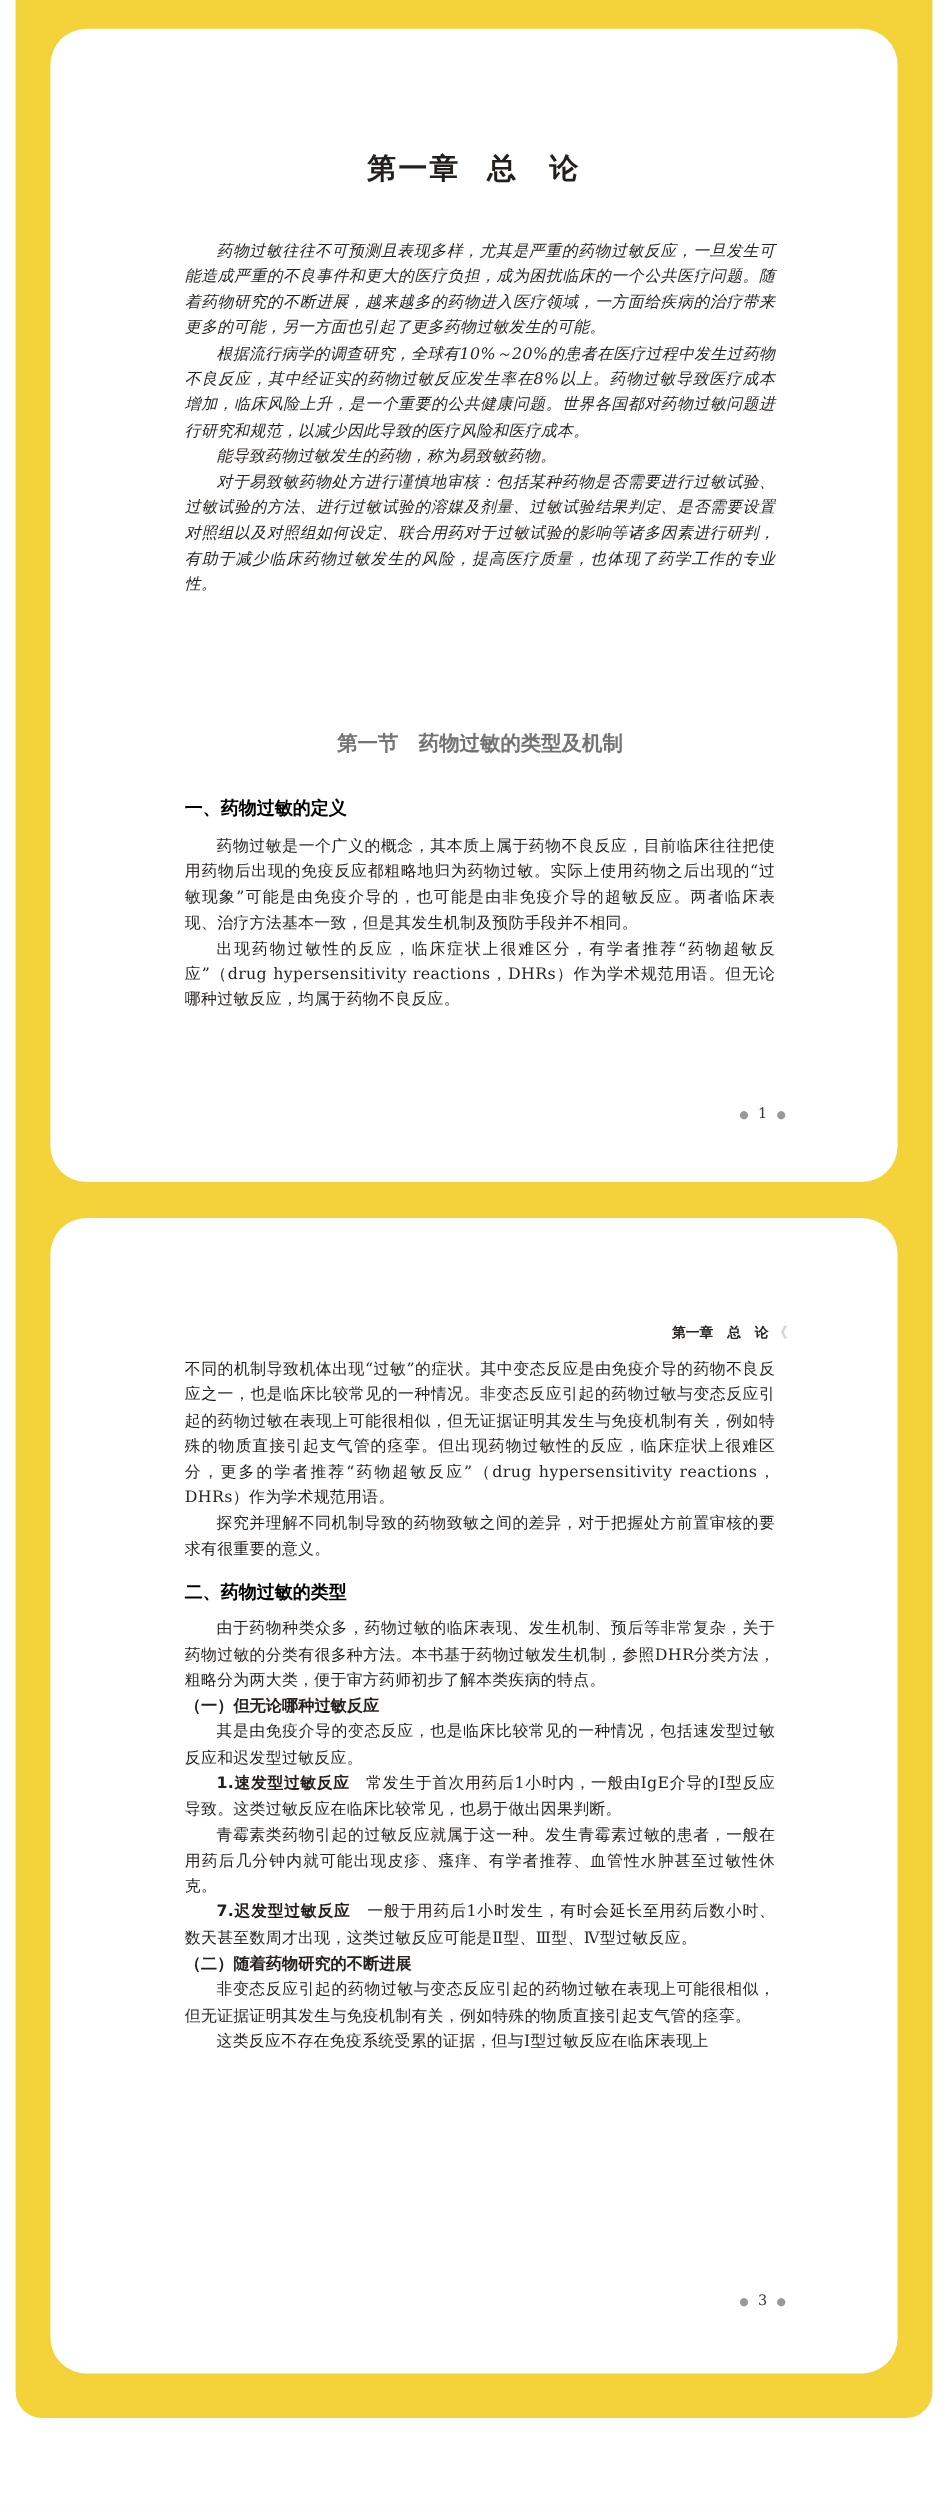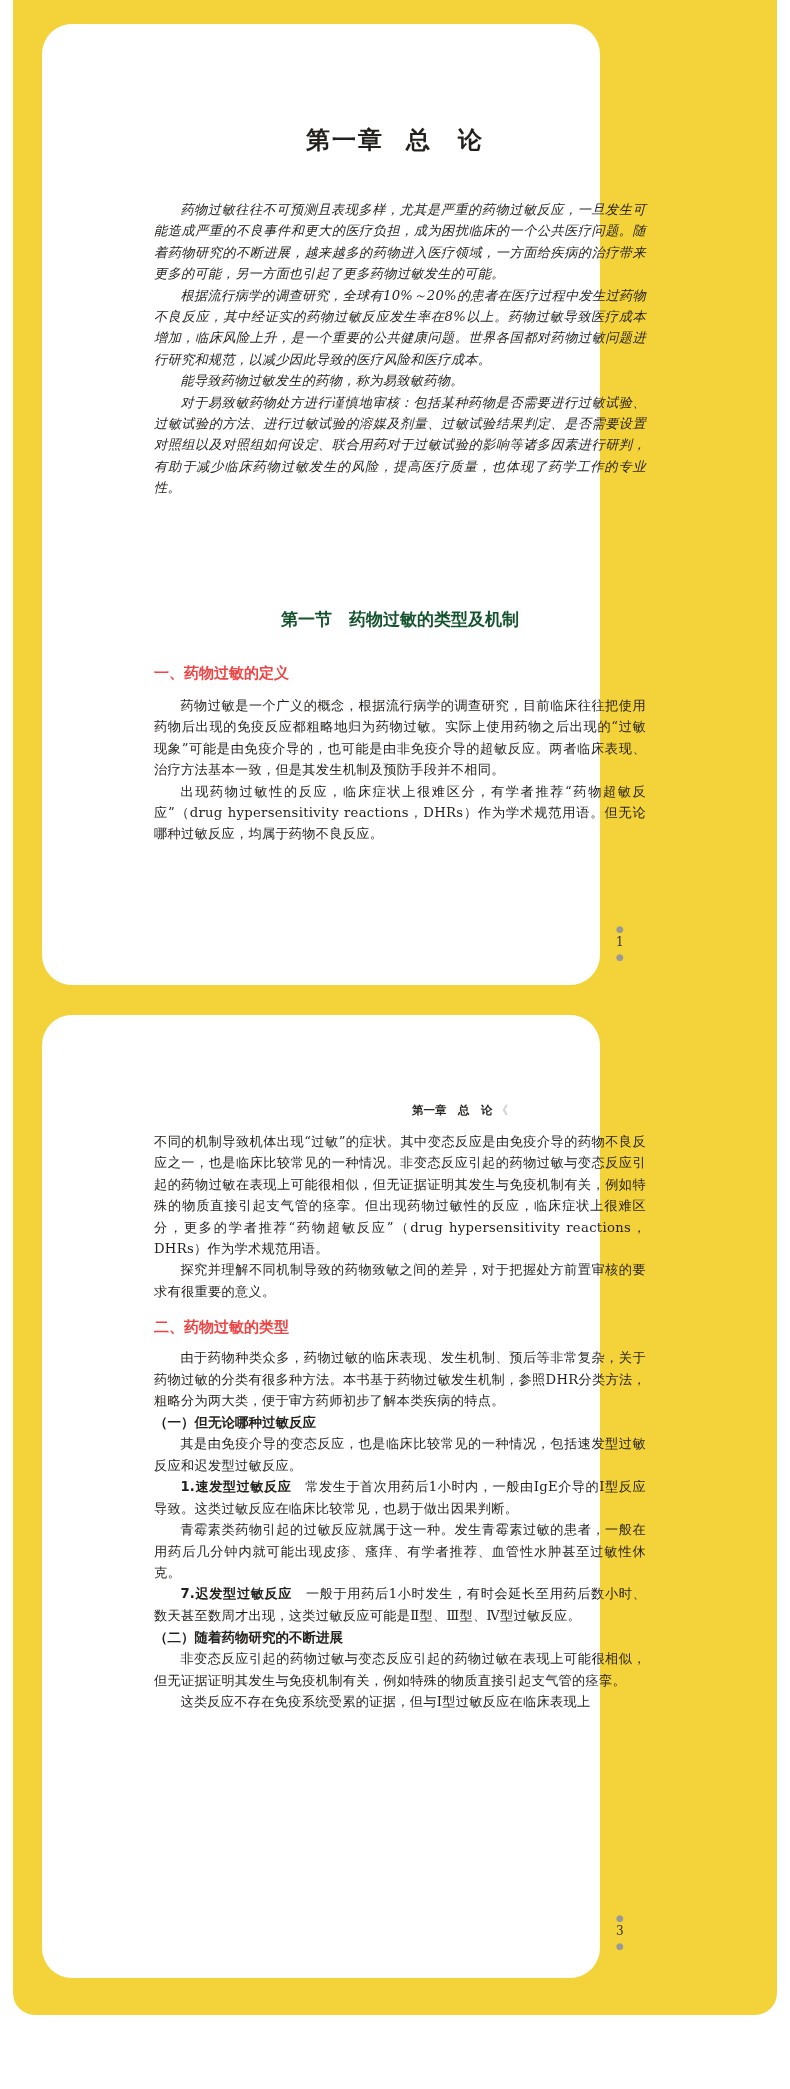--- a/index.html
+++ b/index.html
@@ -1,33 +1,33 @@
 <!DOCTYPE html>
 <html><head>
 <meta charset="utf-8">
 <style>
   html, body { margin: 0; padding: 0; background: #ffffff; }
   body { width: 790px; height: 2089px; position: relative; overflow: hidden;
          font-family: "DejaVu Serif", "Liberation Serif", serif; color: #231f1c; }
   .frame { position: absolute; left: 13px; top: 0; width: 764px; height: 2015px;
            background: #f4d33a; border-radius: 0 0 22px 22px; }
-  .card { position: absolute; left: 42px; width: 558px; background: #ffffff;
+  .card { position: absolute; left: 42px; width: 706px; background: #ffffff;
           border-radius: 30px; box-sizing: border-box; }
   .card1 { top: 24px; height: 961px; }
   .card2 { top: 1015px; height: 963px; padding-left: 44px; }
   .inner { position: absolute; left: 112px; width: 492px; }
   .chapter-title { position: absolute; left: 0; width: 706px; top: 100px; text-align: center;
                    font-size: 24px; font-weight: bold; letter-spacing: 2px; }
   .chapter-title .gap { display: inline-block; width: 22px; }
   p.para { margin: 0; font-size: 13.2px; line-height: 21.4px; text-indent: 2em;
            text-align: justify; letter-spacing: 0.3px; }
   .section-title { text-align: center; font-family: "DejaVu Sans", "Liberation Sans", sans-serif;
-                   font-size: 17px; font-weight: bold; margin: 0; color: #14532d; }
+                   font-size: 17px; font-weight: bold; margin: 0; color: #737373; }
   .h2 { font-family: "DejaVu Sans", "Liberation Sans", sans-serif; font-size: 15px;
-        margin: 0; padding-left: 0; color: #ef4444; }
+        margin: 0; padding-left: 0; color: #000000; }
   .h3 { font-size: 13.5px; font-weight: bold; margin: 0; line-height: 22px; }
   .lead { font-weight: bold; font-family: "DejaVu Sans", "Liberation Sans", sans-serif; }
   .page-num { position: absolute; font-size: 12px; color: #333; letter-spacing: 2px; }
   .page-num .dot { color: #999; font-size: 9px; }
   .running-head { position: absolute; right: 92px; top: 88px; font-size: 11.5px; font-weight: bold;
                   font-family: "DejaVu Sans", "Liberation Sans", sans-serif; color: #2a2623; }
   .running-head .chev { color: #cfcfcf; margin-left: 4px; }
 </style>
 </head>
 <body>
@@ -46,21 +46,21 @@
     <p class="para">对于易致敏药物处方进行谨慎地审核：包括某种药物是否需要进行过敏试验、过敏试验的方法、进行过敏试验的溶媒及剂量、过敏试验结果判定、是否需要设置对照组以及对照组如何设定、联合用药对于过敏试验的影响等诸多因素进行研判，有助于减少临床药物过敏发生的风险，提高医疗质量，也体现了药学工作的专业性。</p>
   </div>
 
   <div class="inner" style="top:584px;">
     <h2 class="section-title">第一节　药物过敏的类型及机制</h2>
   </div>
 
   <div class="inner" style="top:640px;">
     <h3 class="h2">一、药物过敏的定义</h3>
     <div style="height:12px"></div>
-    <p class="para">药物过敏是一个广义的概念，根据流行病学的调查研究，目前临床往往把使用药物后出现的免疫反应都粗略地归为药物过敏。实际上使用药物之后出现的“过敏现象”可能是由免疫介导的，也可能是由非免疫介导的超敏反应。两者临床表现、治疗方法基本一致，但是其发生机制及预防手段并不相同。</p>
+    <p class="para">药物过敏是一个广义的概念，其本质上属于药物不良反应，目前临床往往把使用药物后出现的免疫反应都粗略地归为药物过敏。实际上使用药物之后出现的“过敏现象”可能是由免疫介导的，也可能是由非免疫介导的超敏反应。两者临床表现、治疗方法基本一致，但是其发生机制及预防手段并不相同。</p>
     <p class="para">出现药物过敏性的反应，临床症状上很难区分，有学者推荐“药物超敏反应”（drug hypersensitivity reactions，DHRs）作为学术规范用语。但无论哪种过敏反应，均属于药物不良反应。</p>
   </div>
 
   <div class="page-num" style="left:574px; top:897px;">
     <span class="dot">●</span>
     <span>1</span>
     <span class="dot">●</span>
   </div>
 </div>
 

